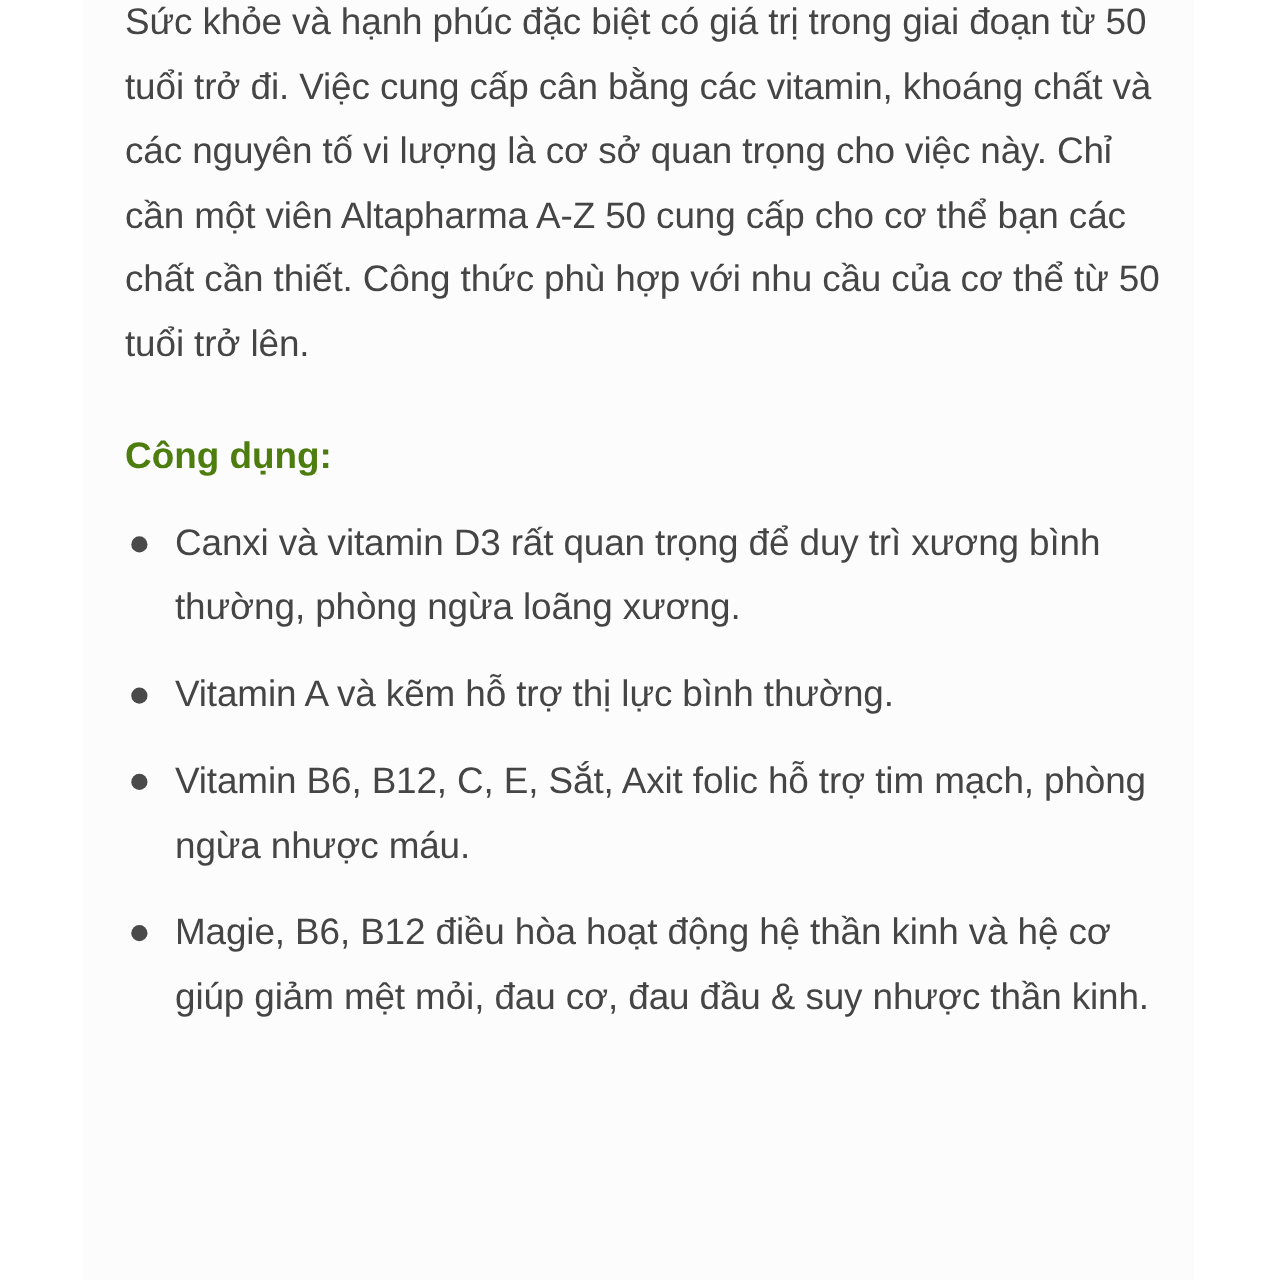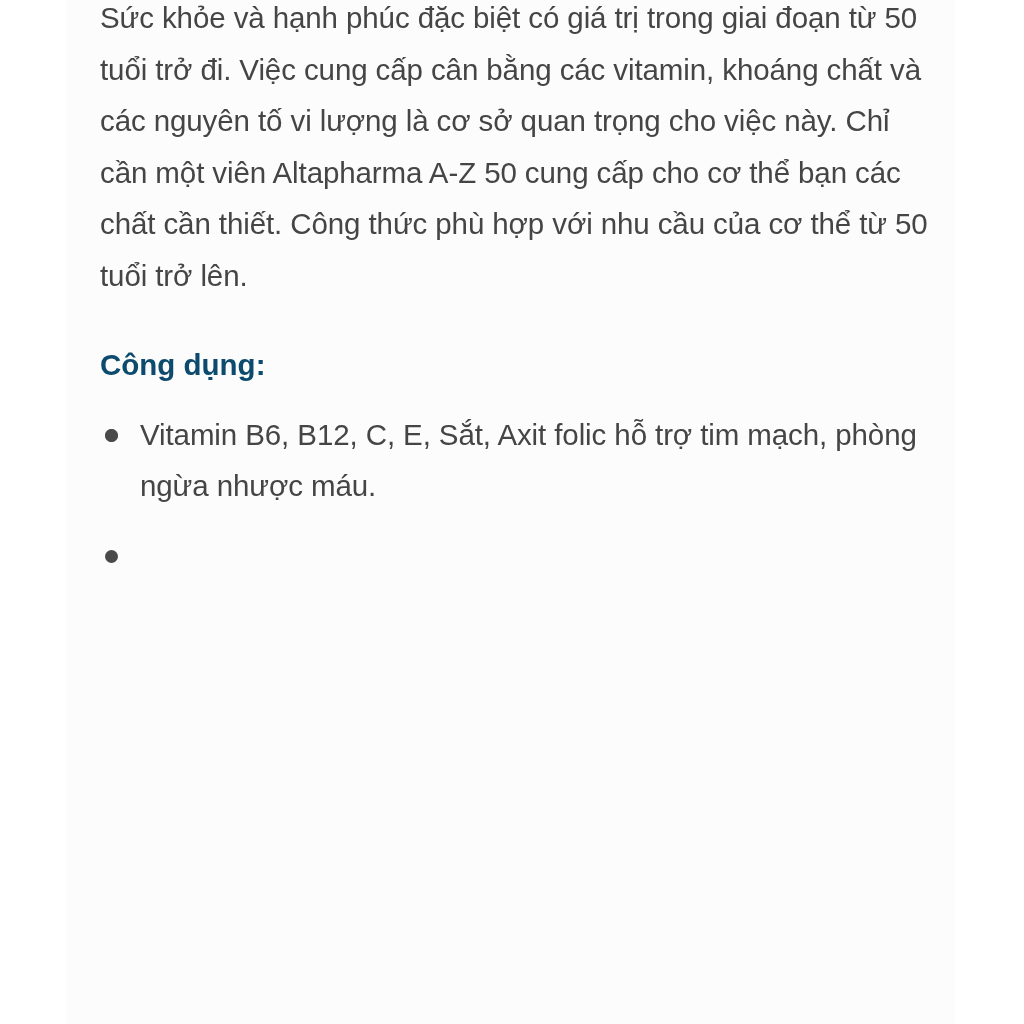--- a/index.html
+++ b/index.html
@@ -31,21 +31,21 @@
       margin: 0;
       font-size: 29.5px;
       line-height: 51.5px;
       color: #454545;
       letter-spacing: -0.1px;
     }
     .heading {
       margin: 38px 0 0 0;
       font-size: 29.5px;
       line-height: 51.5px;
-      color: #0c4a6e;
+      color: #4d7c0f;
       font-weight: bold;
     }
     .list {
       list-style: none;
       margin: 18px 0 0 0;
       padding: 0;
     }
     .list-item {
       position: relative;
       padding-left: 40px;
@@ -71,22 +71,28 @@
 <div class="column"></div>
 
 <div class="content">
   <p class="intro">Sức khỏe và hạnh phúc đặc biệt có giá trị trong giai đoạn từ 50 tuổi trở đi. Việc cung cấp cân bằng các vitamin, khoáng chất và các nguyên tố vi lượng là cơ sở quan trọng cho việc này. Chỉ cần một viên Altapharma A-Z 50 cung cấp cho cơ thể bạn các chất cần thiết. Công thức phù hợp với nhu cầu của cơ thể từ 50 tuổi trở lên.</p>
 
   <h3 class="heading">Công dụng:</h3>
 
   <ul class="list">
     <li class="list-item">
       <span class="bullet"></span>
+      <span>Canxi và vitamin D3 rất quan trọng để duy trì xương bình thường, phòng ngừa loãng xương.</span>
+    </li>
+    <li class="list-item">
+      <span class="bullet"></span>
+      <span>Vitamin A và kẽm hỗ trợ thị lực bình thường.</span>
     </li>
     <li class="list-item">
       <span class="bullet"></span>
       <span>Vitamin B6, B12, C, E, Sắt, Axit folic hỗ trợ tim mạch, phòng ngừa nhược máu.</span>
     </li>
     <li class="list-item">
       <span class="bullet"></span>
+      <span>Magie, B6, B12 điều hòa hoạt động hệ thần kinh và hệ cơ giúp giảm mệt mỏi, đau cơ, đau đầu &amp; suy nhược thần kinh.</span>
     </li>
   </ul>
 </div>
 
 </body></html>

